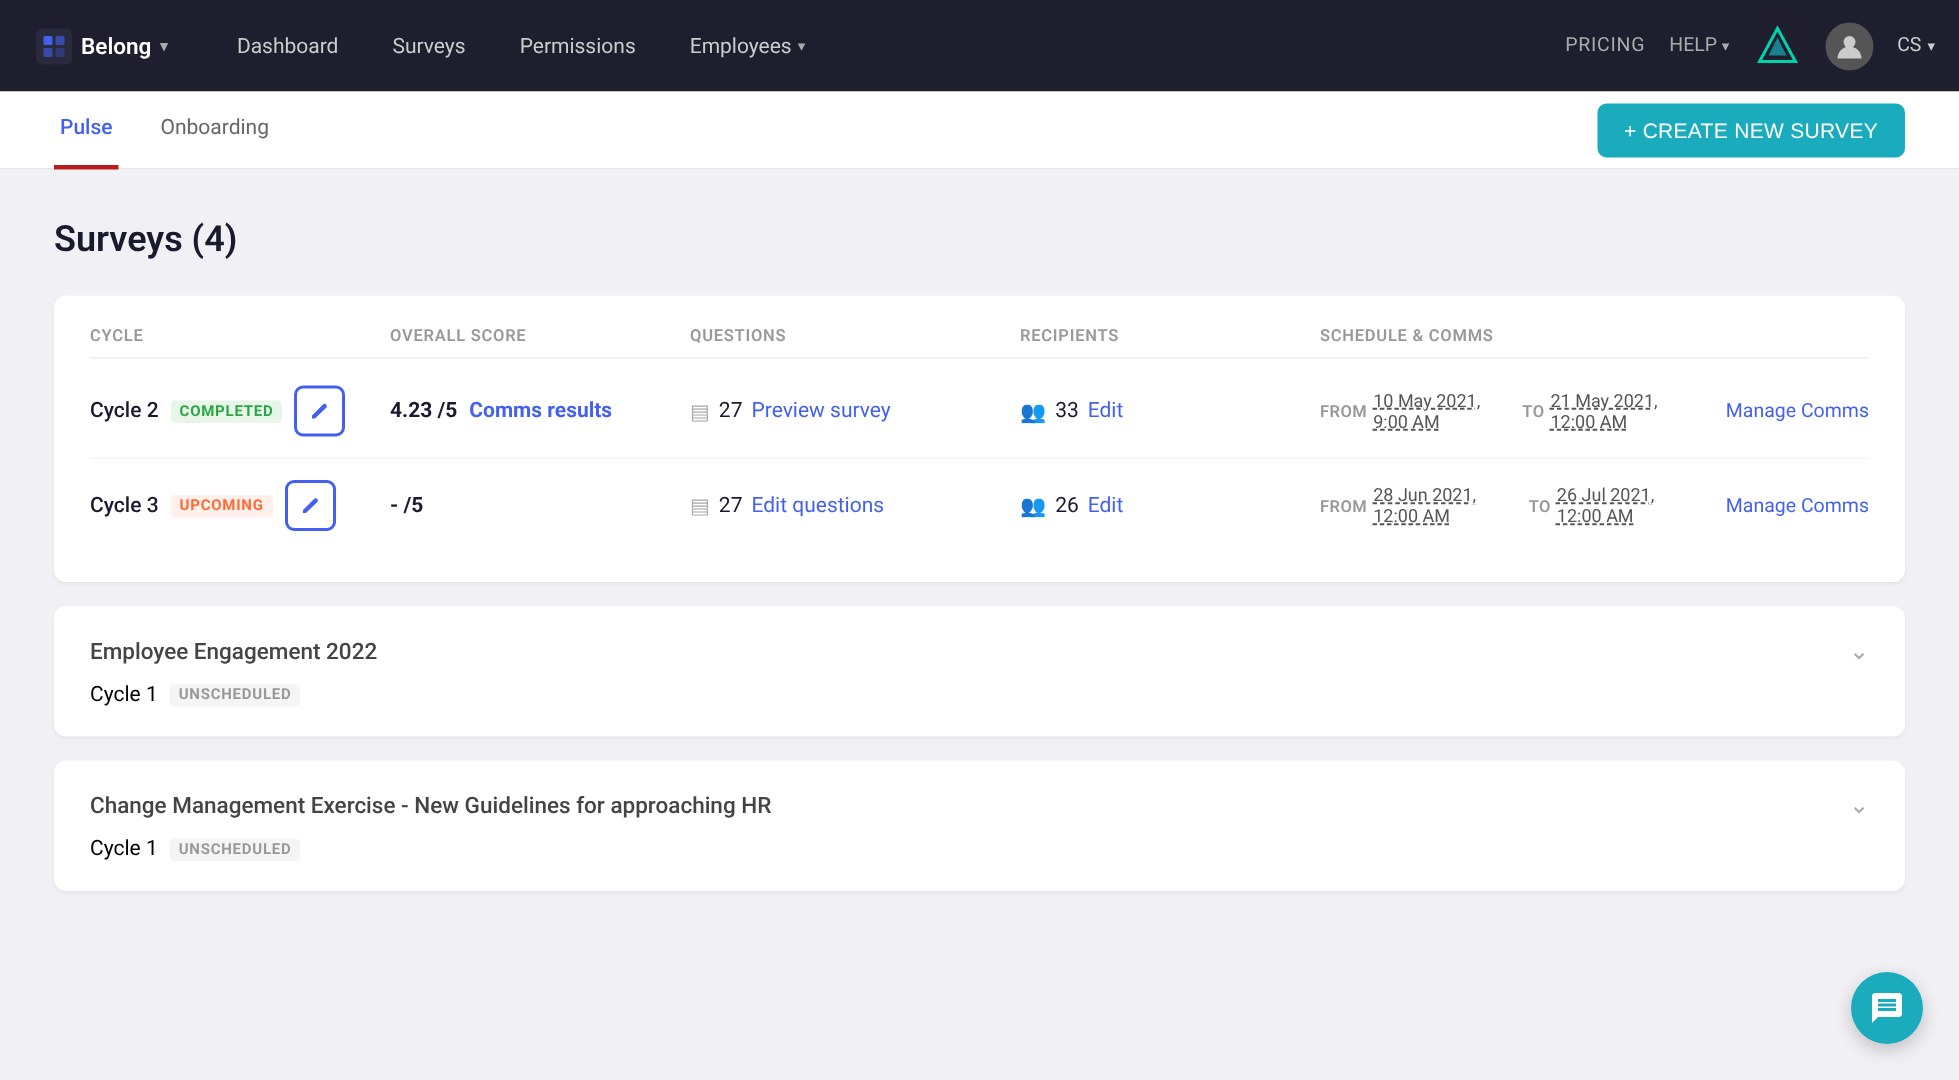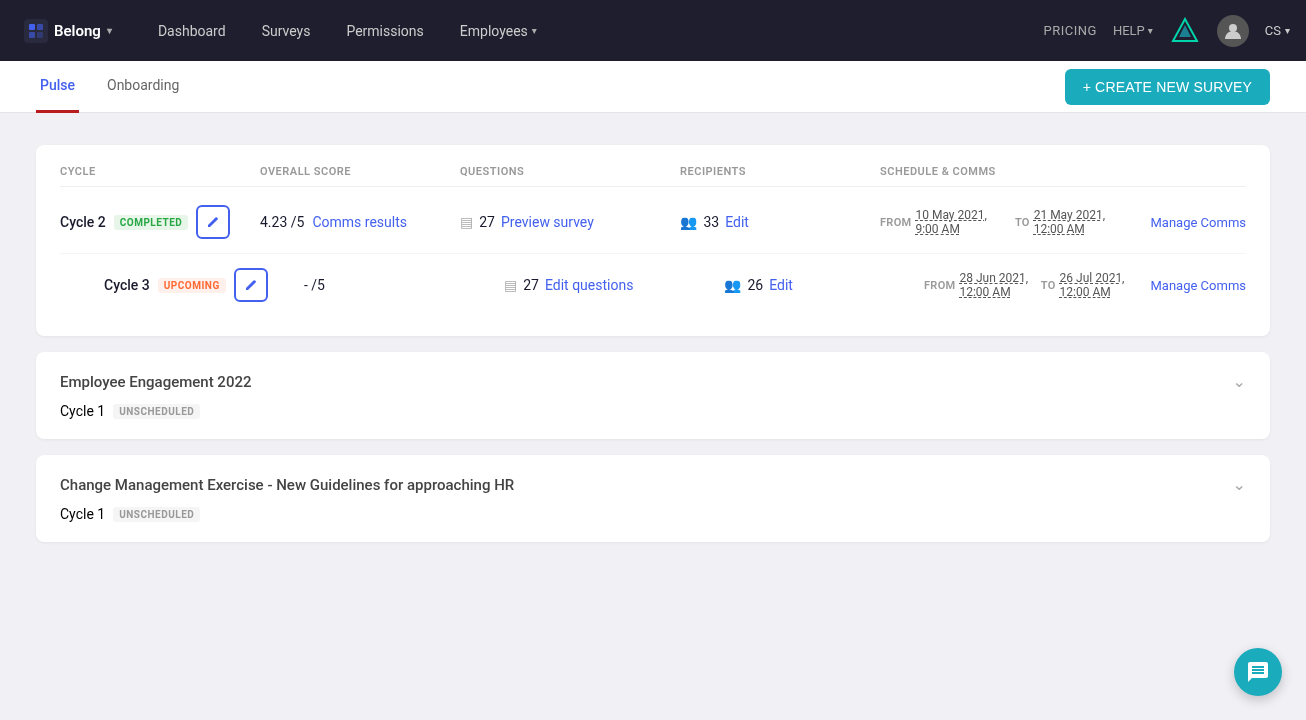--- a/index.html
+++ b/index.html
@@ -194,21 +194,21 @@
       letter-spacing: 0.5px;
       text-transform: uppercase;
     }
     .survey-row {
       display: grid;
       grid-template-columns: 200px 200px 220px 200px 1fr;
       padding: 14px 0;
       align-items: center;
       border-bottom: 1px solid #f5f5f5;
     }
-    .survey-row:last-child { border-bottom: none; margin-left: 44px; }
+    .survey-row:last-child { border-bottom: none; }
     .cycle-cell {
       display: flex;
       align-items: center;
       gap: 8px;
     }
     .cycle-name {
       font-size: 14px;
       color: #1a1a2e;
       font-weight: 500;
     }
@@ -238,20 +238,21 @@
       border-radius: 6px;
       display: flex; align-items: center; justify-content: center;
       cursor: pointer;
       color: #4361ee;
       font-size: 14px;
     }
     .score-cell {
       display: flex;
       align-items: center;
       gap: 8px;
+      font-weight: bold;
     }
     .score-value {
       font-size: 14px;
       color: #1a1a2e;
     }
     .score-link {
       color: #4361ee;
       font-size: 14px;
       text-decoration: none;
       cursor: pointer;
@@ -424,20 +425,21 @@
 
 <div class="subtabs">
   <div class="subtabs-left">
     <div class="subtab active">Pulse</div>
     <div class="subtab">Onboarding</div>
   </div>
   <button class="create-btn">+ CREATE NEW SURVEY</button>
 </div>
 
 <div class="main">
+  <h1 class="page-title">Surveys (4)</h1>
 
   <div class="survey-card">
 
     <div class="survey-table-header">
       <div class="th">CYCLE</div>
       <div class="th">OVERALL SCORE</div>
       <div class="th">QUESTIONS</div>
       <div class="th">RECIPIENTS</div>
       <div class="th">SCHEDULE &amp; COMMS</div>
     </div>

